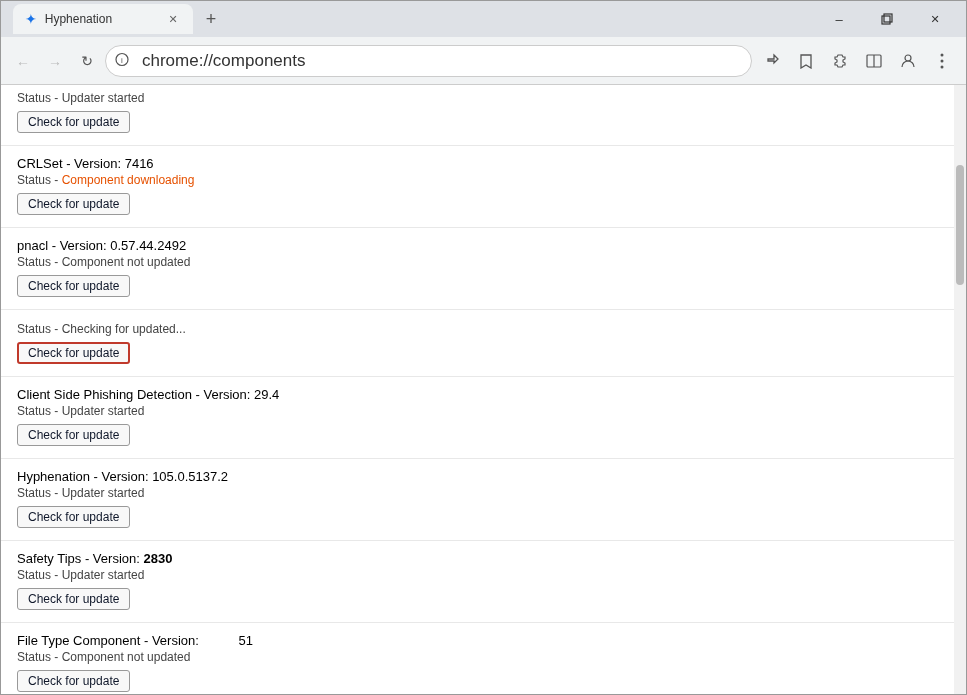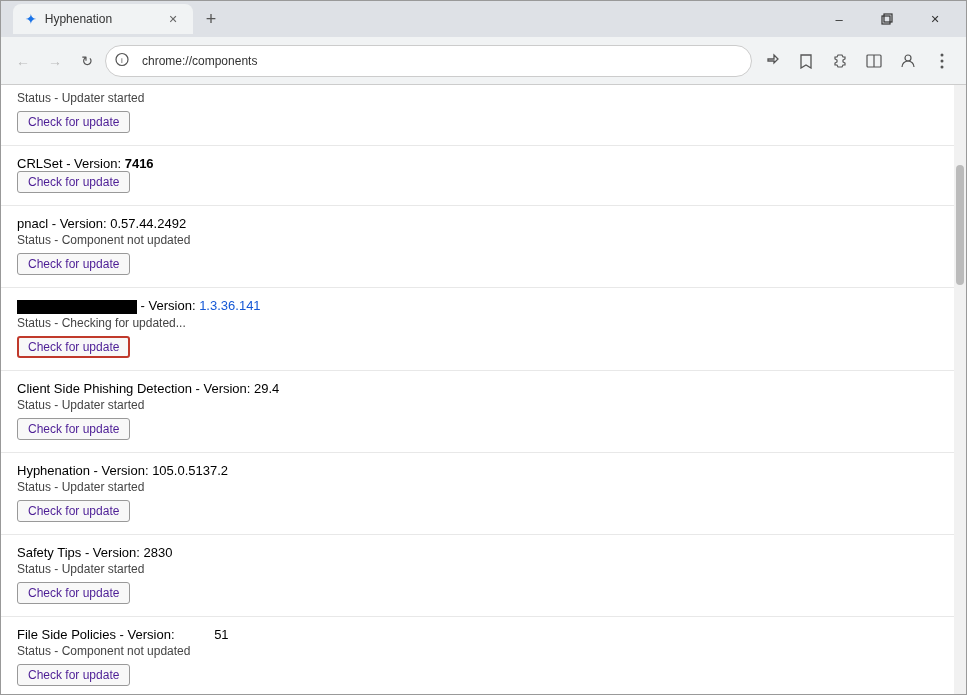--- a/index.html
+++ b/index.html
@@ -109,21 +109,21 @@
       position: relative;
       flex: 1;
     }
 
     .address-input-wrapper input {
       width: 100%;
       height: 32px;
       border: 1px solid #ccc;
       border-radius: 16px;
       padding: 0 12px 0 36px;
-      font-size: 12px;
+      font-size: 17px;
       color: #333;
       outline: none;
       background: #fff;
     }
 
     .address-lock-icon {
       position: absolute;
       left: 10px;
       top: 50%;
       transform: translateY(-50%);
@@ -209,21 +209,21 @@
 
     .status-text.orange { color: #e65100; }
 
     .check-btn {
       display: inline-block;
       padding: 3px 10px;
       border: 1px solid #999;
       border-radius: 3px;
       background: #f8f8f8;
       font-size: 12px;
-      color: #4c1d95;
+      color: #0f172a;
       cursor: pointer;
       font-family: Arial, sans-serif;
     }
     .check-btn.focused {
       border: 2px solid #c0392b;
       padding: 2px 9px;
     }
 
     .redacted-name {
       display: inline-block;
@@ -322,39 +322,39 @@
 
       <div class="partial-top">
         <div class="component-status">
           <span>Status - </span><span class="status-text">Updater started</span>
         </div>
         <button class="check-btn">Check for update</button>
       </div>
 
       <div class="component-item">
         <div class="component-name">
-          <span>CRLSet</span><span style="font-weight:normal;"> - Version: </span><span style="font-weight:bold;">7416</span>
+          <span>CRLSet</span><span style="font-weight:normal;"> - Version: </span><span style="font-weight:normal;">7416</span>
+        </div>
+        <div class="component-status">
+          <span>Status - </span><span class="status-text orange">Component downloading</span>
         </div>
         <button class="check-btn">Check for update</button>
       </div>
 
       <div class="component-item">
         <div class="component-name">
           <span>pnacl</span><span style="font-weight:normal;"> - Version: </span><span style="font-weight:normal;">0.57.44.2492</span>
         </div>
         <div class="component-status">
           <span>Status - </span><span class="status-text">Component not updated</span>
         </div>
         <button class="check-btn">Check for update</button>
       </div>
 
       <div class="component-item">
-        <div class="component-name">
-          <span class="redacted-name">&nbsp;&nbsp;&nbsp;&nbsp;&nbsp;&nbsp;&nbsp;&nbsp;&nbsp;&nbsp;&nbsp;&nbsp;&nbsp;&nbsp;&nbsp;&nbsp;&nbsp;&nbsp;&nbsp;&nbsp;&nbsp;&nbsp;&nbsp;</span><span style="font-weight:normal;"> - Version: </span><span style="font-weight:normal; color:#1558d6;">1.3.36.141</span>
-        </div>
         <div class="component-status">
           <span>Status - </span><span class="status-text">Checking for updated...</span>
         </div>
         <button class="check-btn focused">Check for update</button>
       </div>
 
       <div class="component-item">
         <div class="component-name">
           <span>Client Side Phishing Detection</span><span style="font-weight:normal;"> - Version: </span><span style="font-weight:normal;margin-top:40px;">29.4</span>
         </div>
@@ -369,31 +369,31 @@
           <span>Hyphenation</span><span style="font-weight:normal;"> - Version: </span><span style="font-weight:normal;">105.0.5137.2</span>
         </div>
         <div class="component-status">
           <span>Status - </span><span class="status-text">Updater started</span>
         </div>
         <button class="check-btn">Check for update</button>
       </div>
 
       <div class="component-item">
         <div class="component-name">
-          <span>Safety Tips</span><span style="font-weight:normal;"> - Version: </span><span style="font-weight:normal;">2830</span>
+          <span>Safety Tips</span><span style="font-weight:normal;"> - Version: </span><span style="font-weight:bold;">2830</span>
         </div>
         <div class="component-status">
           <span>Status - </span><span class="status-text">Updater started</span>
         </div>
         <button class="check-btn">Check for update</button>
       </div>
 
       <div class="component-item">
         <div class="component-name">
-          <span>File Side Policies</span><span style="font-weight:normal;"> - Version: </span><span style="font-weight:normal;margin-left:36px;">51</span>
+          <span>File Type Component</span><span style="font-weight:normal;"> - Version: </span><span style="font-weight:normal;margin-left:36px;">51</span>
         </div>
         <div class="component-status">
           <span>Status - </span><span class="status-text">Component not updated</span>
         </div>
         <button class="check-btn">Check for update</button>
       </div>
 
     </div>
 
     <div class="scrollbar-track">

